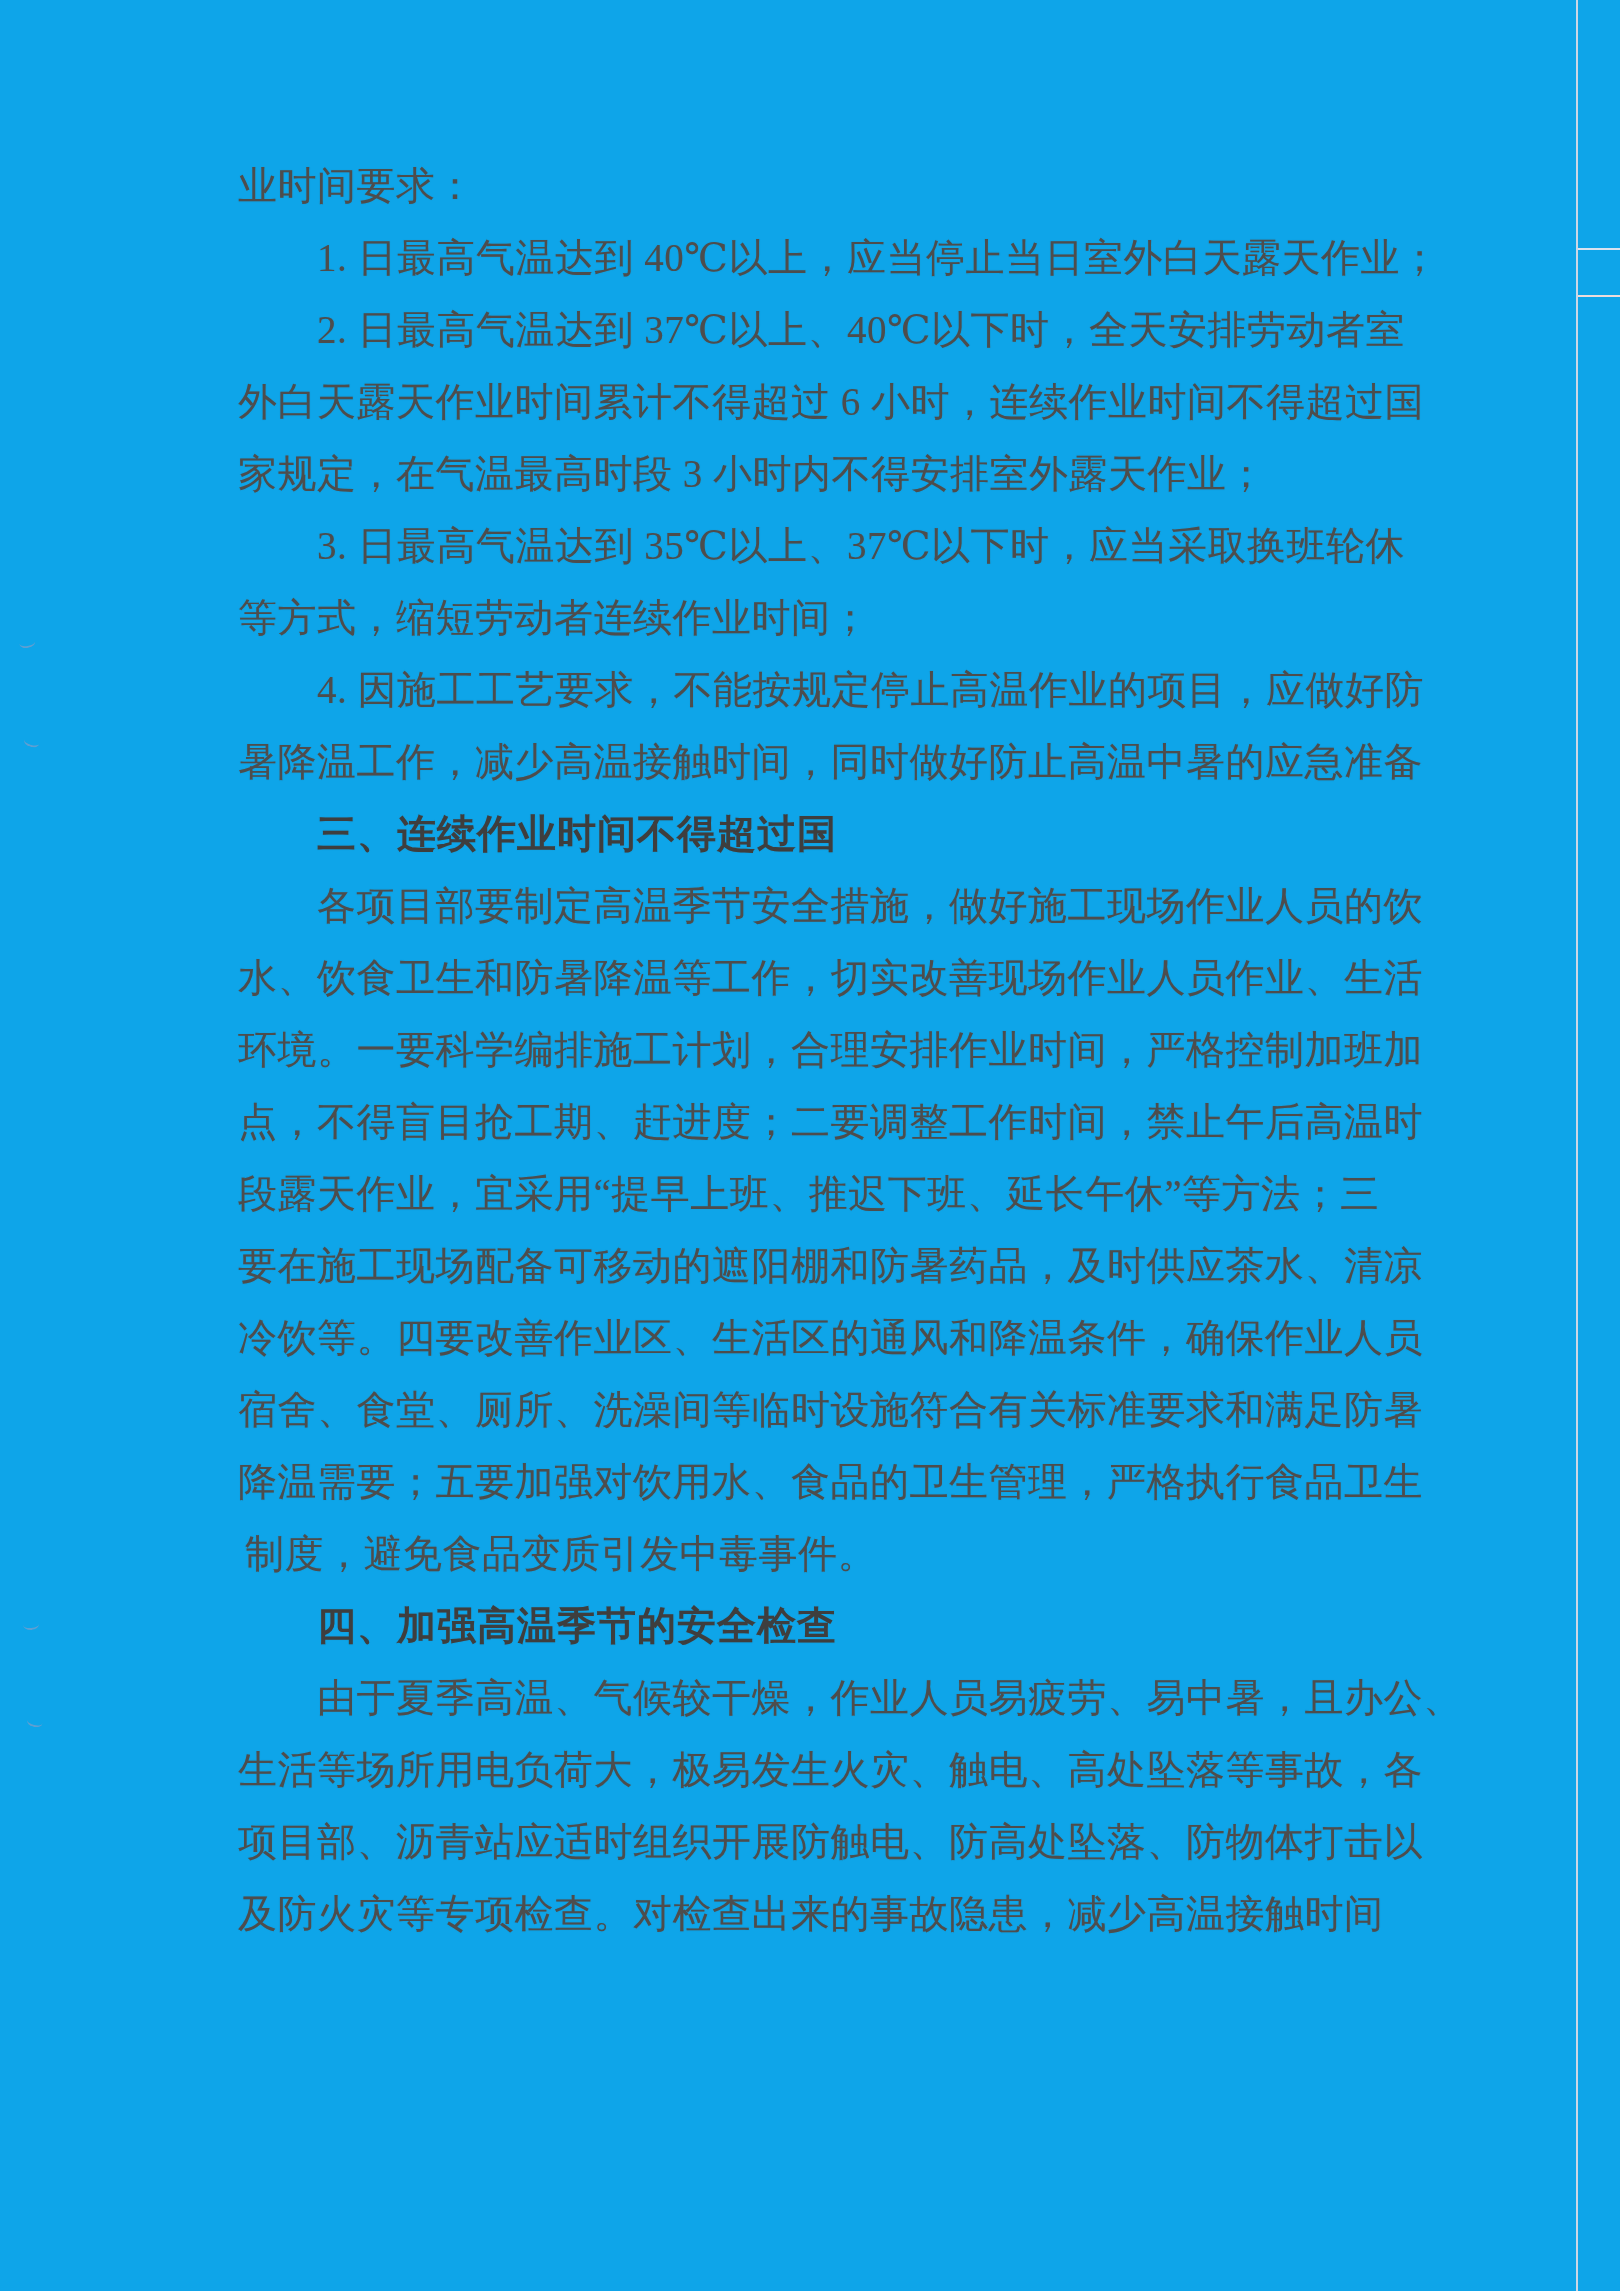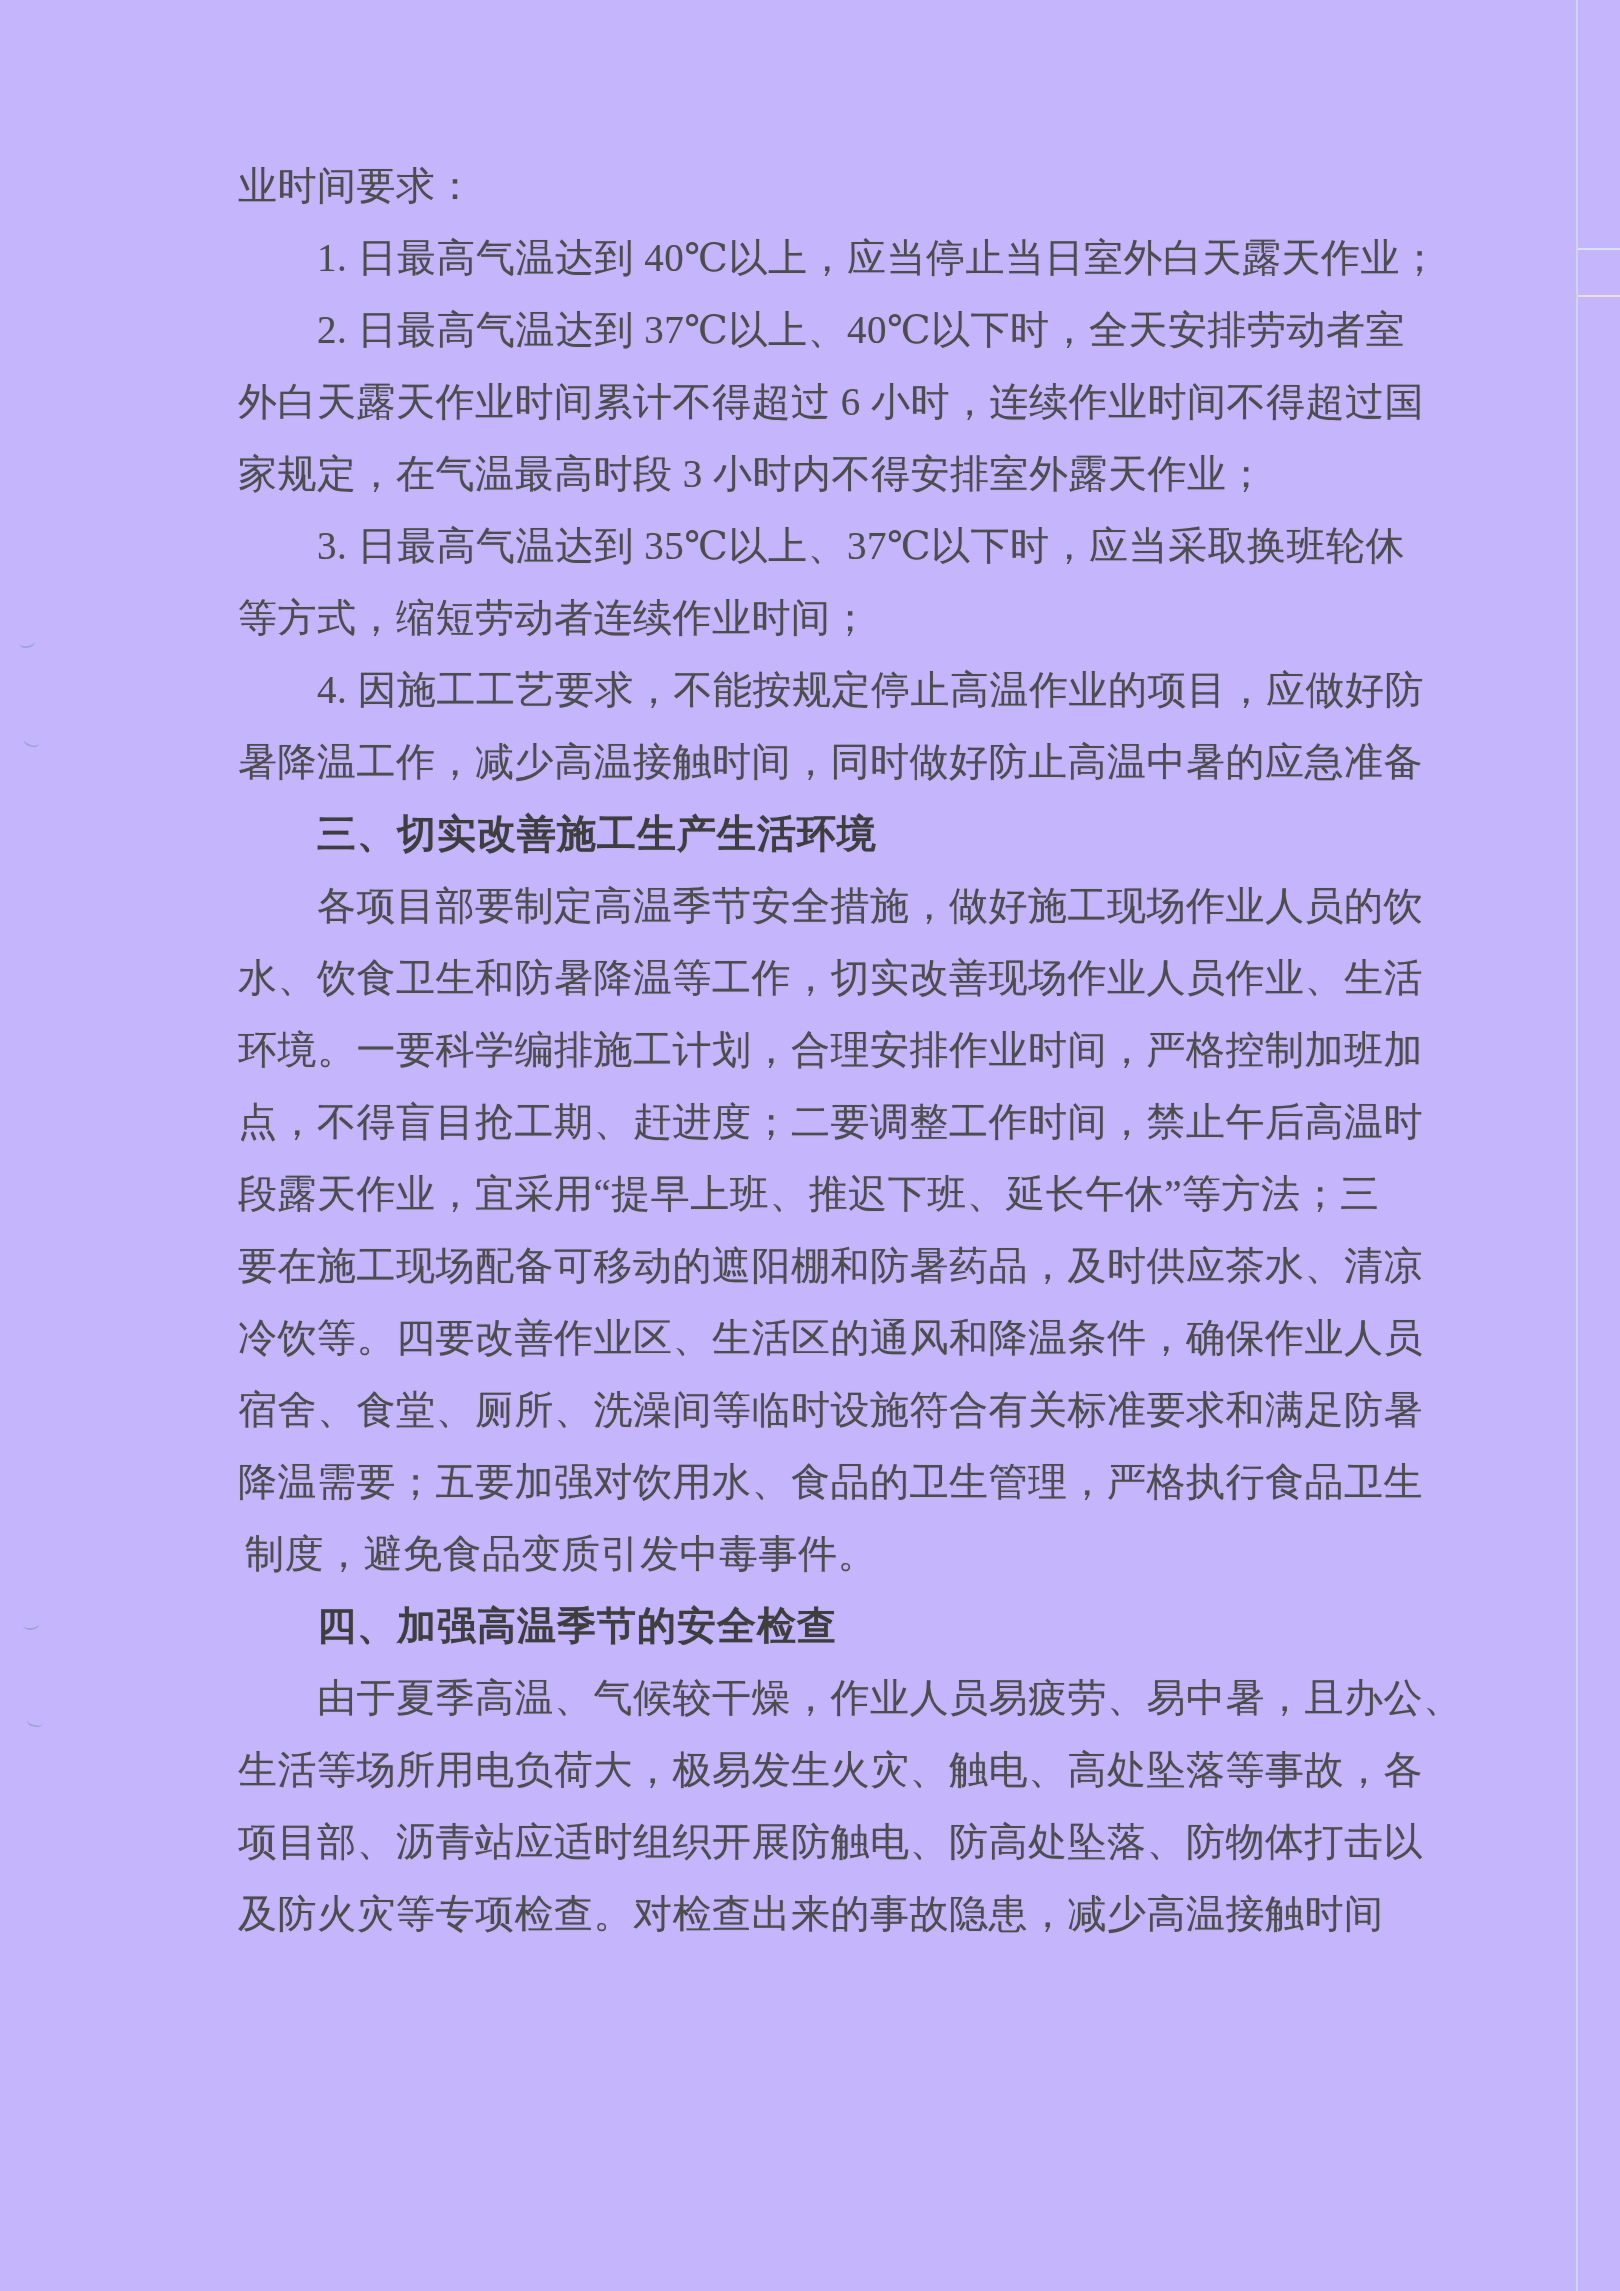--- a/index.html
+++ b/index.html
@@ -63,32 +63,32 @@
     transform: rotate(-8deg);
   }
   .smudge.s1 { left: 18.6px;  top: 637px; }
   .smudge.s2 { left: 23.5px;  top: 736px; transform: rotate(14deg); }
   .smudge.s3 { left: 22.5px;  top: 1619px; transform: rotate(-4deg); }
   .smudge.s4 { left: 27.4px;  top: 1716px; transform: rotate(12deg); }
 </style>
 </head>
 <body>
 
-<div class="page" style="background: #c4b5fd;">
+<div class="page" style="background: #0ea5e9;">
   <div class="doc-body">
       <div class="line" style="color: rgb(77, 77, 77);">业时间要求：</div>
       <div class="line indent" style="color: rgb(77, 77, 77);">1. 日最高气温达到 40℃以上，应当停止当日室外白天露天作业；</div>
       <div class="line indent" style="color: rgb(77, 77, 77);">2. 日最高气温达到 37℃以上、40℃以下时，全天安排劳动者室</div>
       <div class="line" style="color: rgb(77, 77, 77);">外白天露天作业时间累计不得超过 6 小时，连续作业时间不得超过国</div>
       <div class="line" style="color: rgb(77, 77, 77);">家规定，在气温最高时段 3 小时内不得安排室外露天作业；</div>
       <div class="line indent" style="color: rgb(77, 77, 77); text-align: right;">3. 日最高气温达到 35℃以上、37℃以下时，应当采取换班轮休</div>
       <div class="line" style="color: rgb(77, 77, 77);">等方式，缩短劳动者连续作业时间；</div>
       <div class="line indent" style="color: rgb(77, 77, 77); text-align: right;">4. 因施工工艺要求，不能按规定停止高温作业的项目，应做好防</div>
       <div class="line" style="color: rgb(77, 77, 77);">暑降温工作，减少高温接触时间，同时做好防止高温中暑的应急准备</div>
-      <div class="line indent heading" style="color: rgb(62, 62, 62);">三、切实改善施工生产生活环境</div>
+      <div class="line indent heading" style="color: rgb(62, 62, 62);">三、连续作业时间不得超过国</div>
       <div class="line indent" style="color: rgb(77, 77, 77);">各项目部要制定高温季节安全措施，做好施工现场作业人员的饮</div>
       <div class="line" style="color: rgb(77, 77, 77);">水、饮食卫生和防暑降温等工作，切实改善现场作业人员作业、生活</div>
       <div class="line" style="color: rgb(77, 77, 77);">环境。一要科学编排施工计划，合理安排作业时间，严格控制加班加</div>
       <div class="line" style="color: rgb(77, 77, 77);">点，不得盲目抢工期、赶进度；二要调整工作时间，禁止午后高温时</div>
       <div class="line" style="color: rgb(77, 77, 77);">段露天作业，宜采用“提早上班、推迟下班、延长午休”等方法；三</div>
       <div class="line" style="color: rgb(77, 77, 77);">要在施工现场配备可移动的遮阳棚和防暑药品，及时供应茶水、清凉</div>
       <div class="line" style="color: rgb(77, 77, 77);">冷饮等。四要改善作业区、生活区的通风和降温条件，确保作业人员</div>
       <div class="line" style="color: rgb(77, 77, 77);">宿舍、食堂、厕所、洗澡间等临时设施符合有关标准要求和满足防暑</div>
       <div class="line" style="color: rgb(77, 77, 77);">降温需要；五要加强对饮用水、食品的卫生管理，严格执行食品卫生</div>
       <div class="line" style="color: rgb(77, 77, 77); margin-left: 7px;">制度，避免食品变质引发中毒事件。</div>

